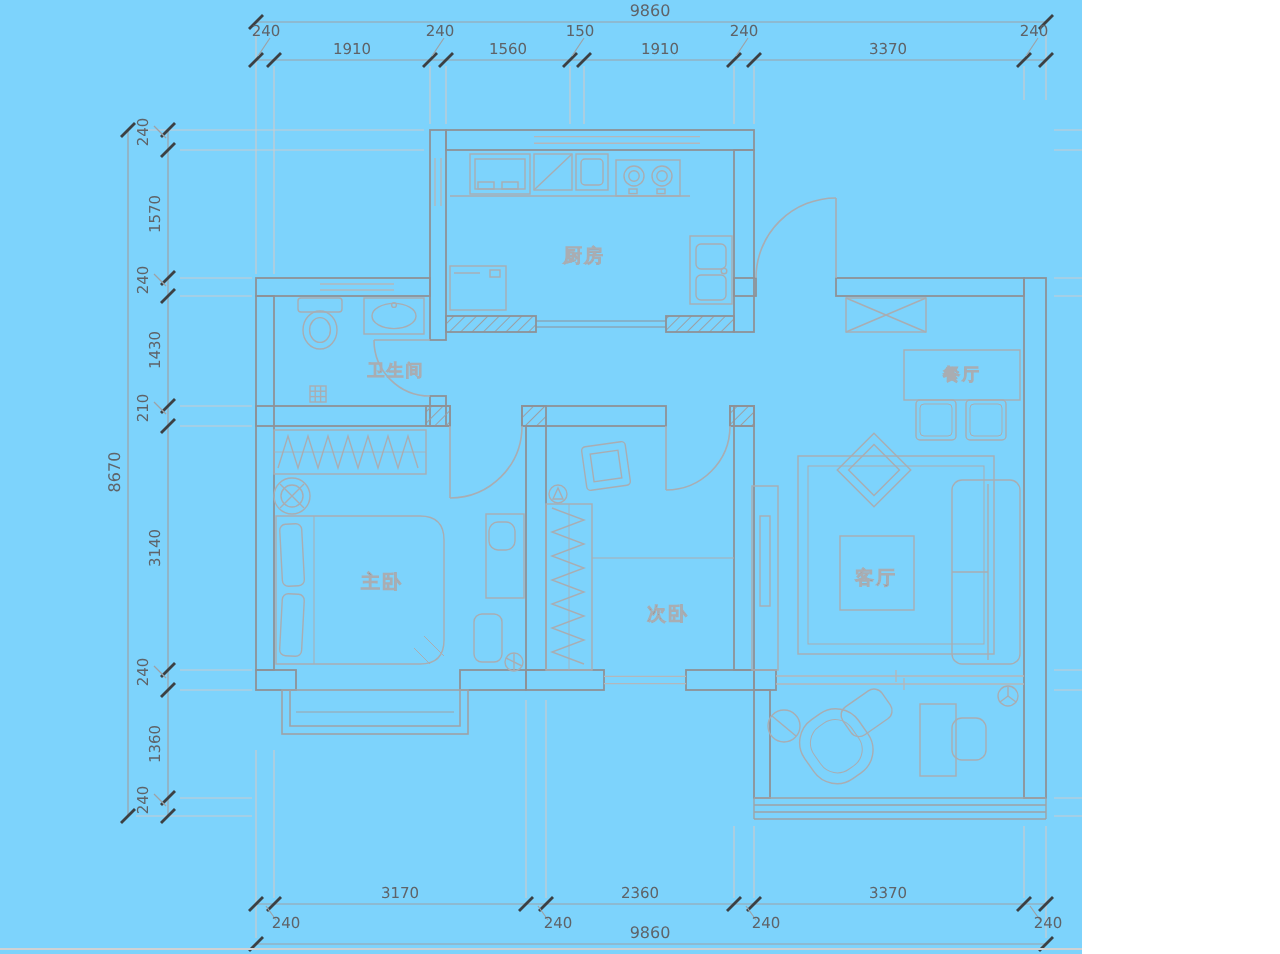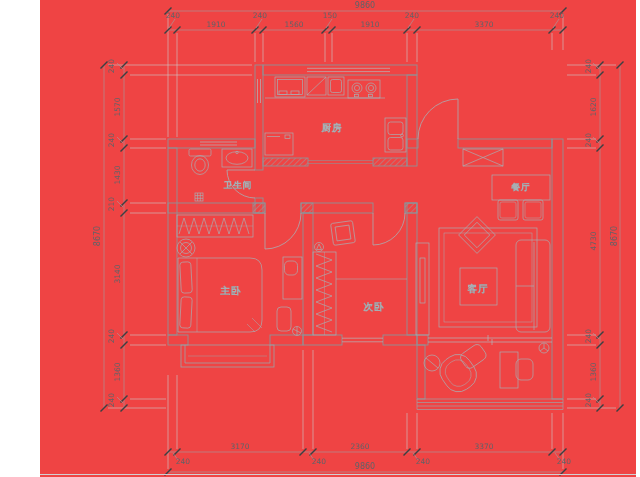--- a/index.html
+++ b/index.html
@@ -1,17 +1,17 @@
 <!DOCTYPE html>
 <html><head>
 <meta charset="utf-8">
 <style>
   html,body{margin:0;padding:0;background:#ffffff;}
-  #stage{position:relative;width:596px;height:477px;background:#ef4444;overflow:hidden;
-         font-family:"DejaVu Sans",sans-serif;margin-left:40px;}
+  #stage{position:relative;width:541px;height:477px;background:#7dd3fc;overflow:hidden;
+         font-family:"DejaVu Sans",sans-serif;}
   svg{display:block;}
   text{font-family:"DejaVu Sans",sans-serif;}
   .dim{font-size:7.5px;fill:#5f6368;}
   .dimtotal{font-size:8px;fill:#5f6368;}
   .roomlabel{font-size:9.5px;fill:#3c4043;letter-spacing:1px;}
 </style>
 </head>
 <body>
 
 <div id="stage">

